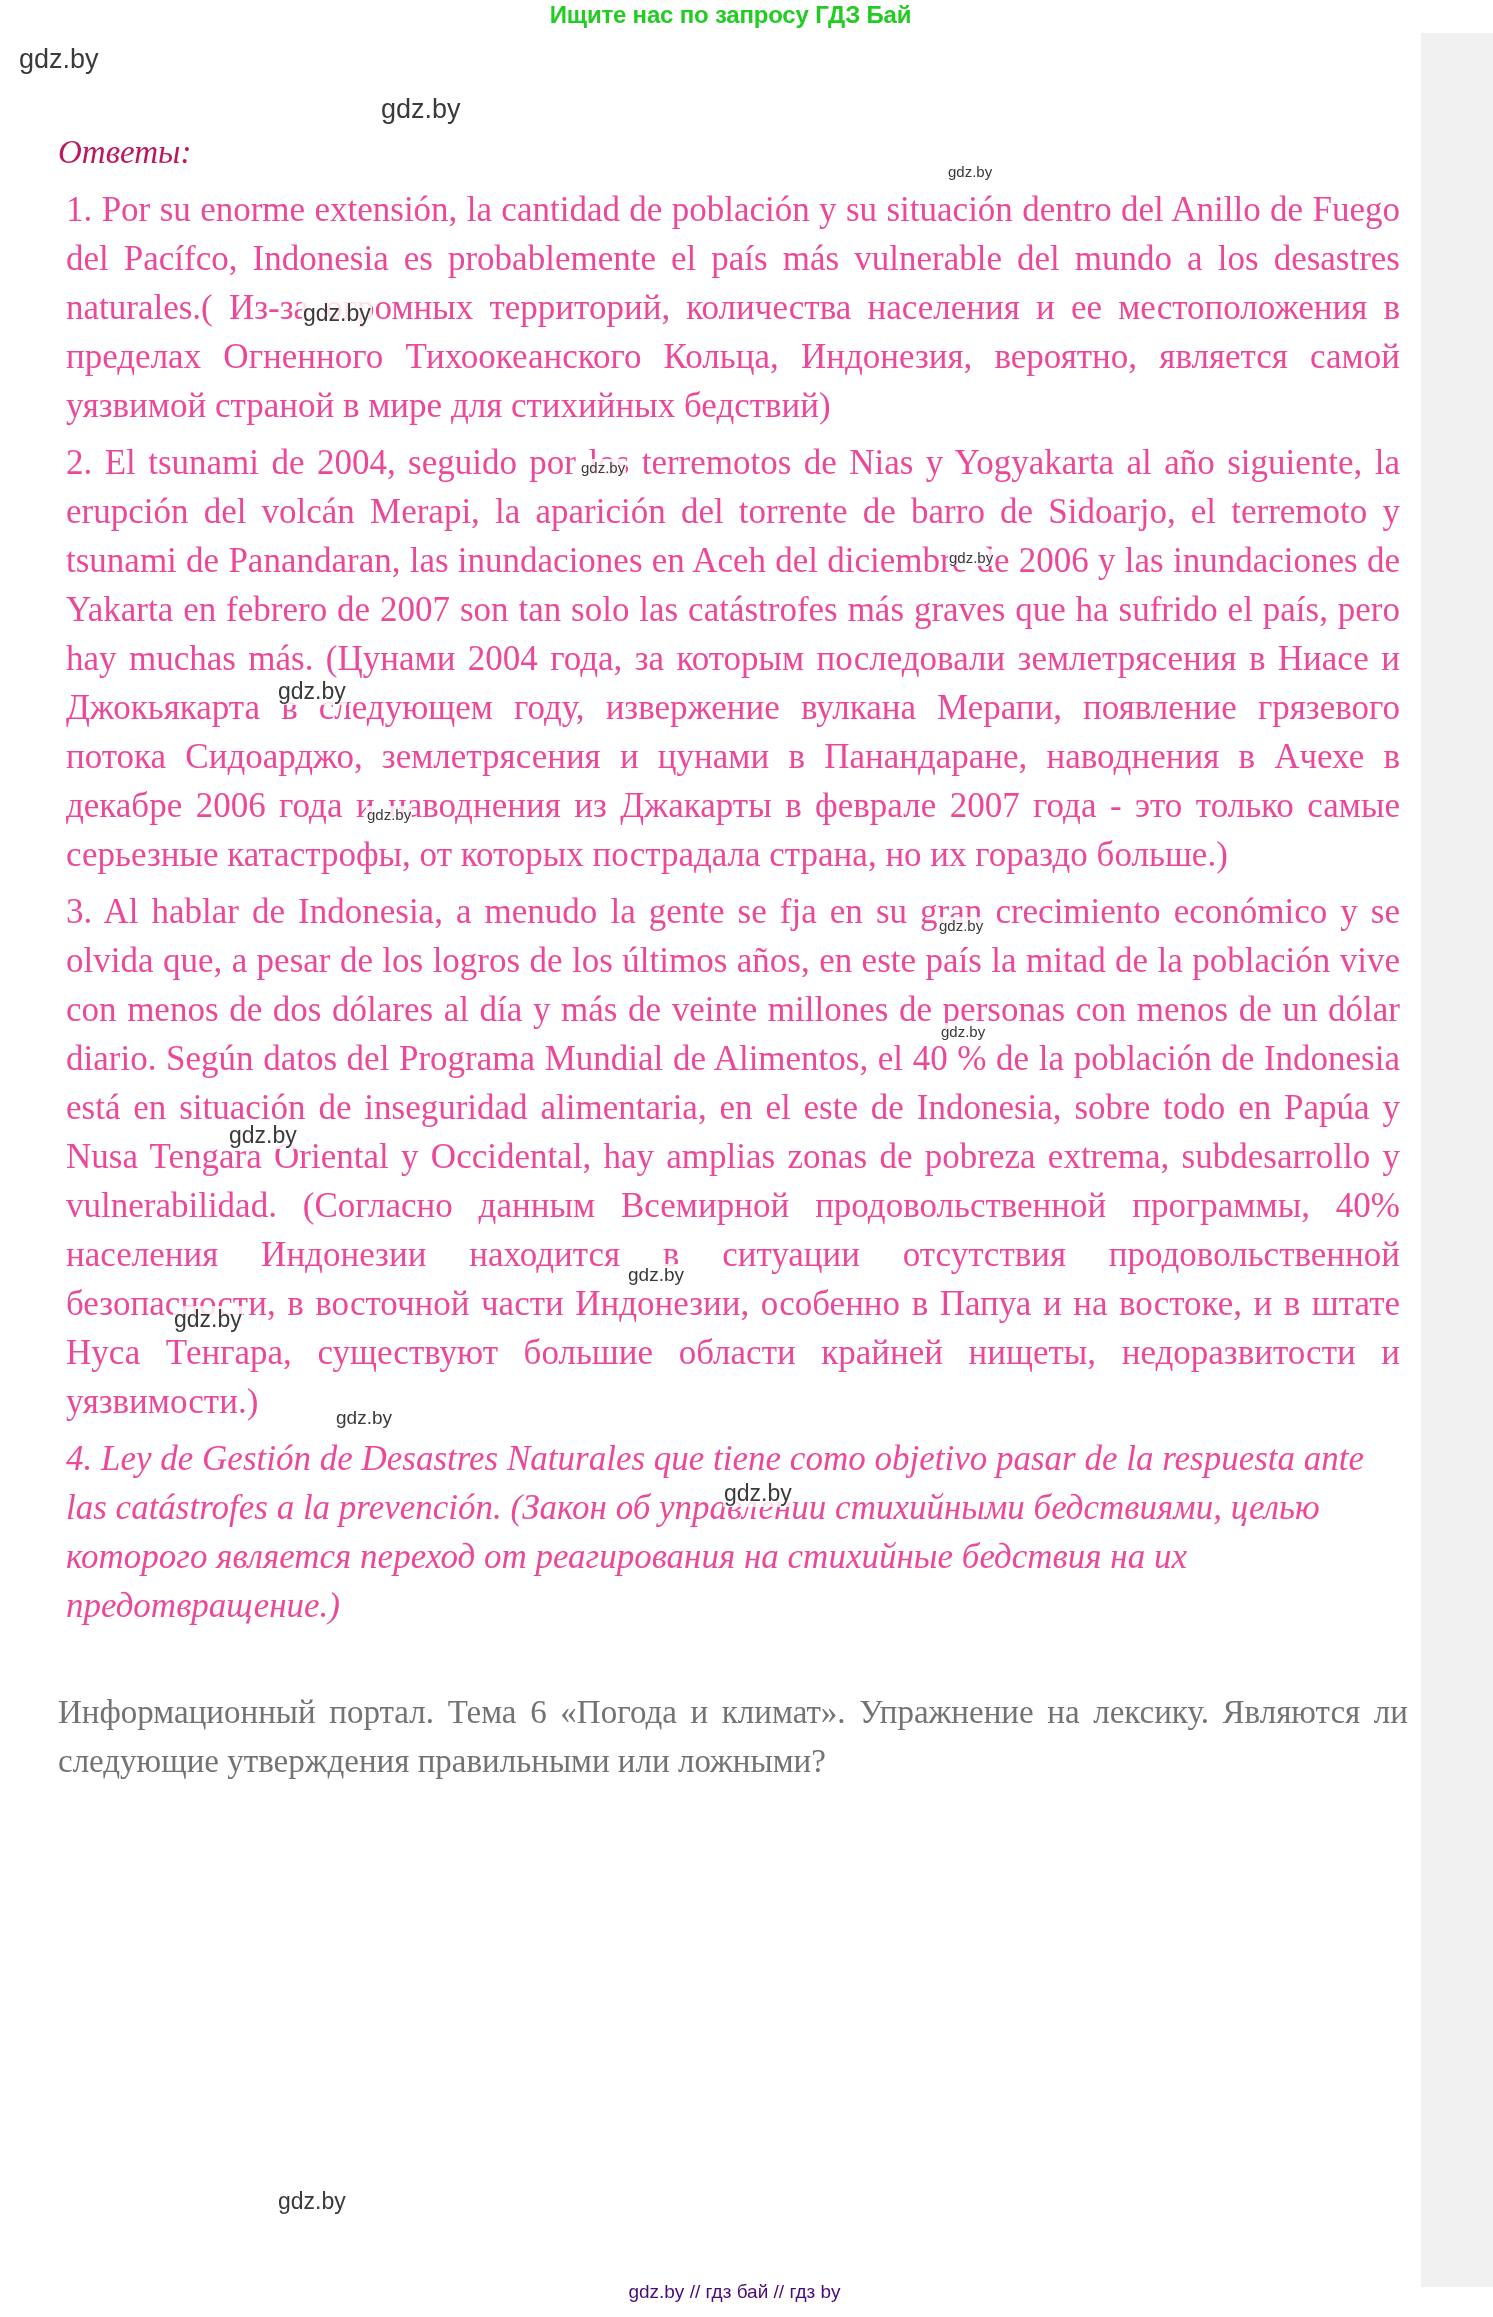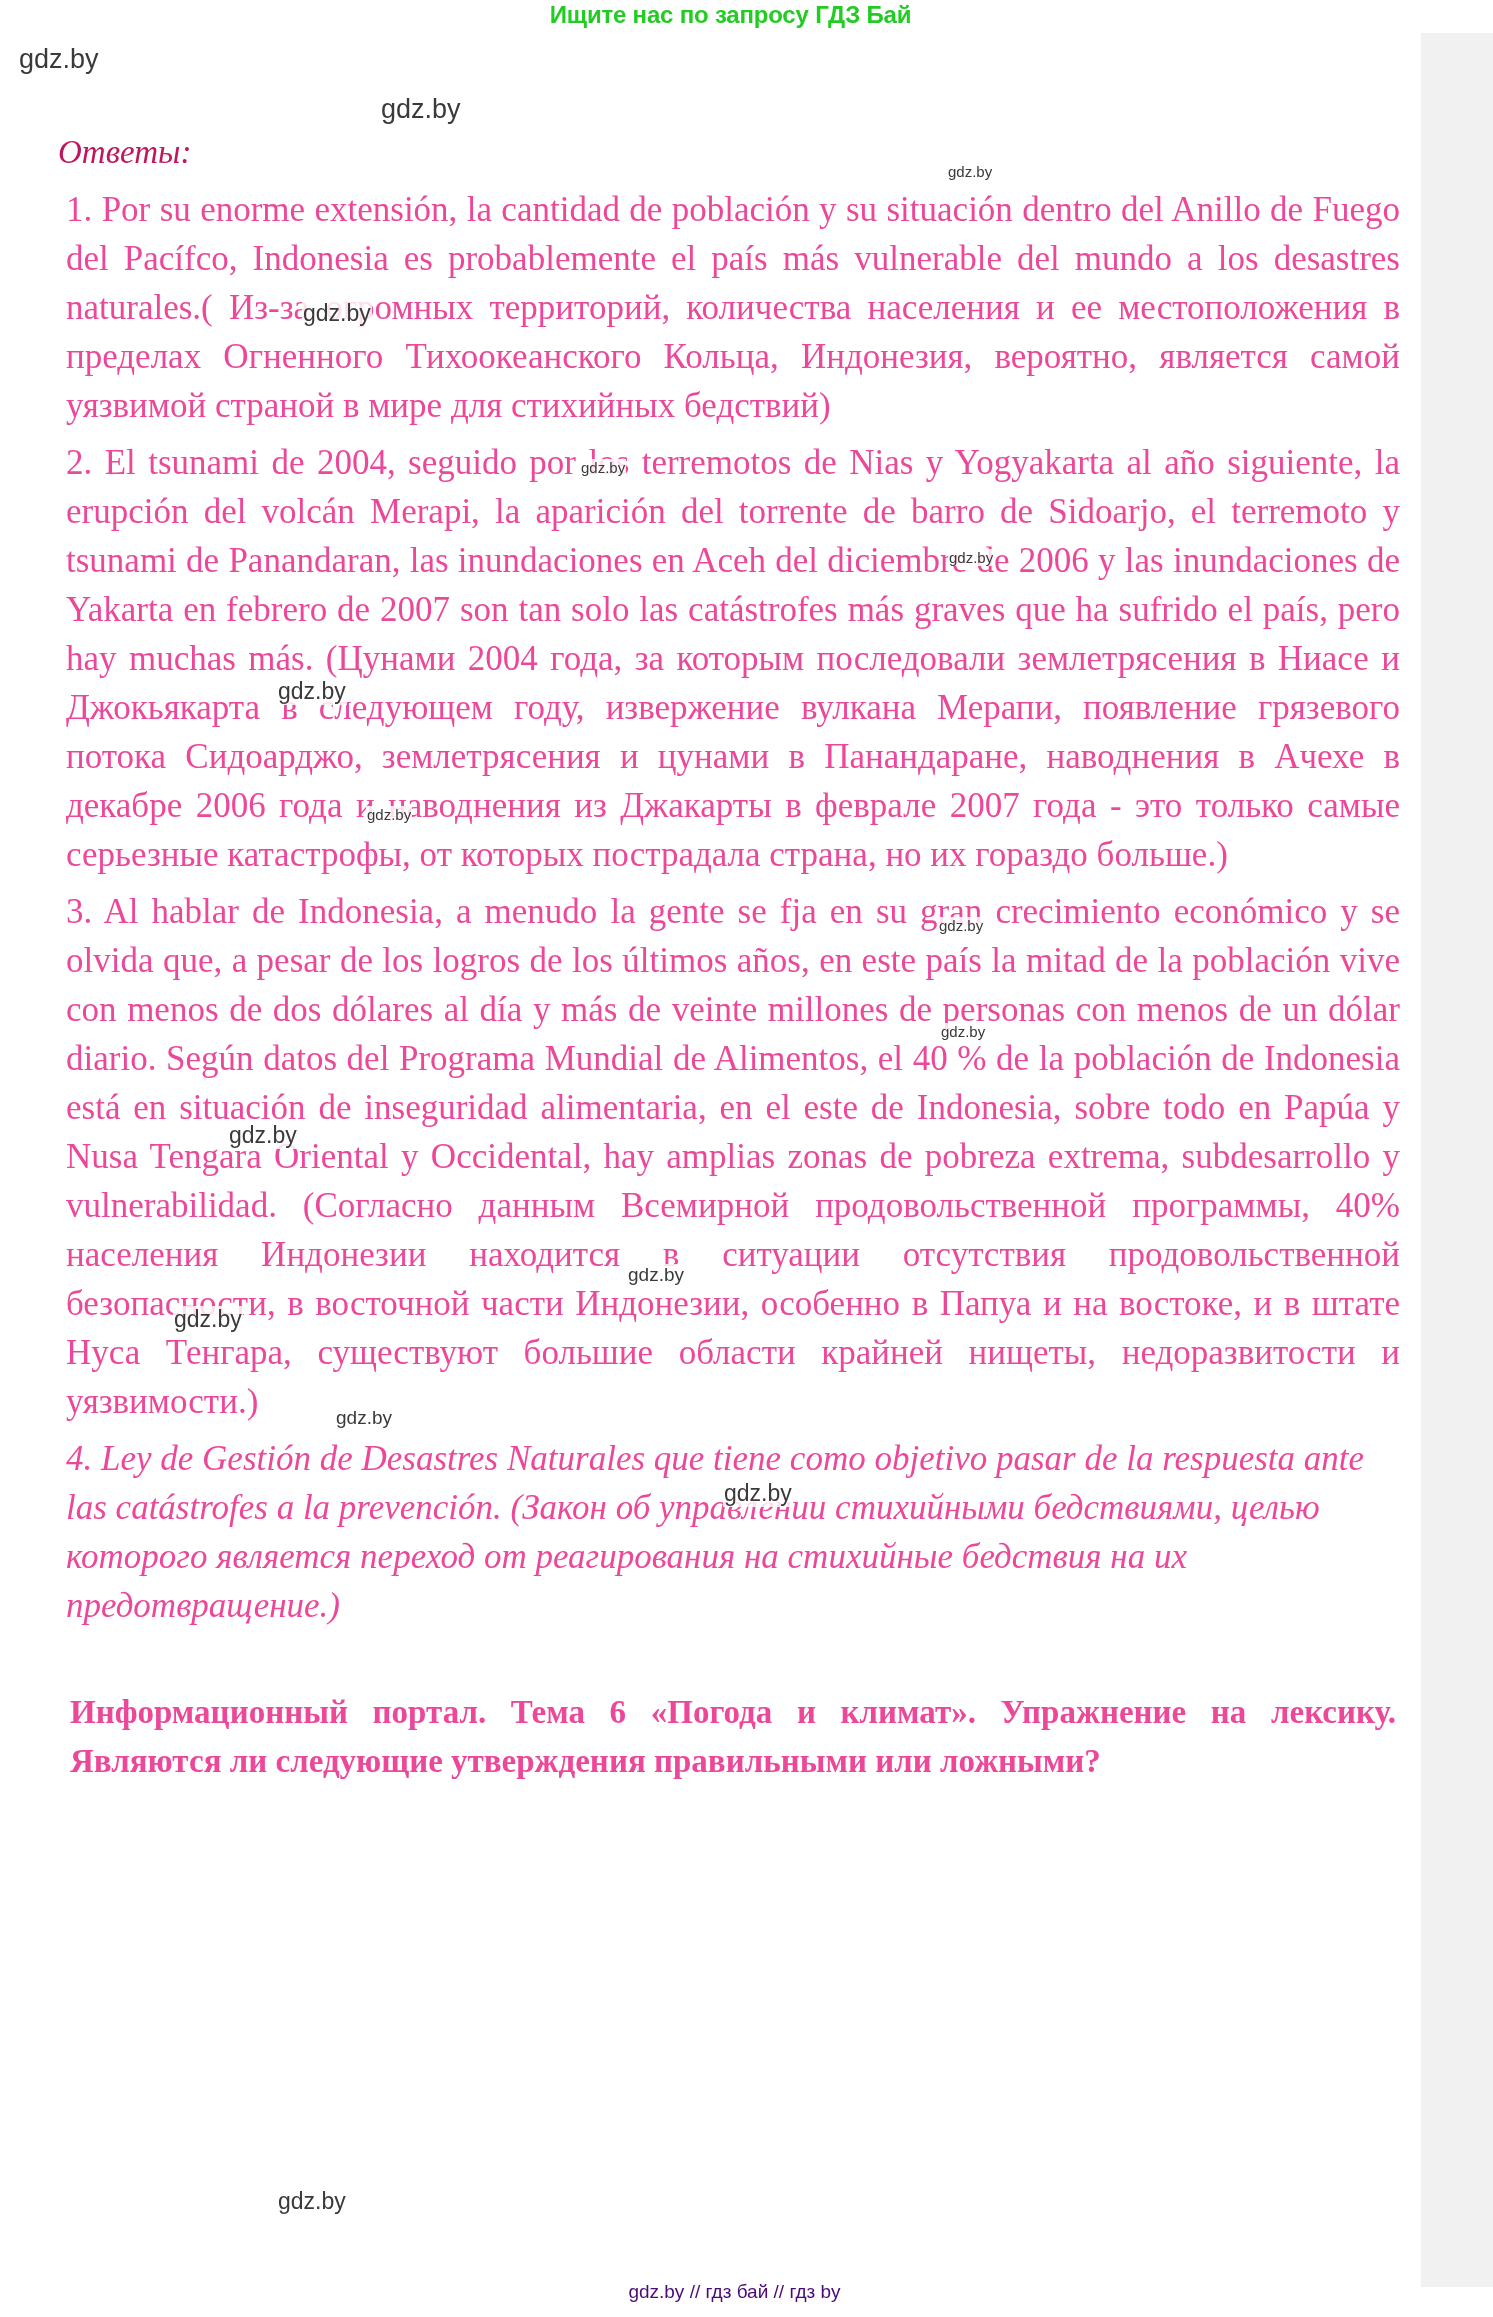--- a/index.html
+++ b/index.html
@@ -76,26 +76,26 @@
   .para.last-natural { text-align: left; font-style: italic; }
   .heading-line {
     font-size: 33px;
     line-height: 49px;
     color: #be185d;
     margin: 0;
     font-weight: 400;
     font-style: italic;
   }
   .bold-head {
-    font-weight: bold;
+    font-weight: normal;
     font-size: 33px;
     line-height: 49px;
     text-align: justify;
-    color: #ec4899;
-    margin: 12px;
+    color: #737373;
+    margin: 0;
   }
   .bold-head.nojust { text-align: left; }
 
   
   #footer {
     position: absolute;
     left: 0;
     top: 2281px;
     width: 1425px;
     text-align: center;

